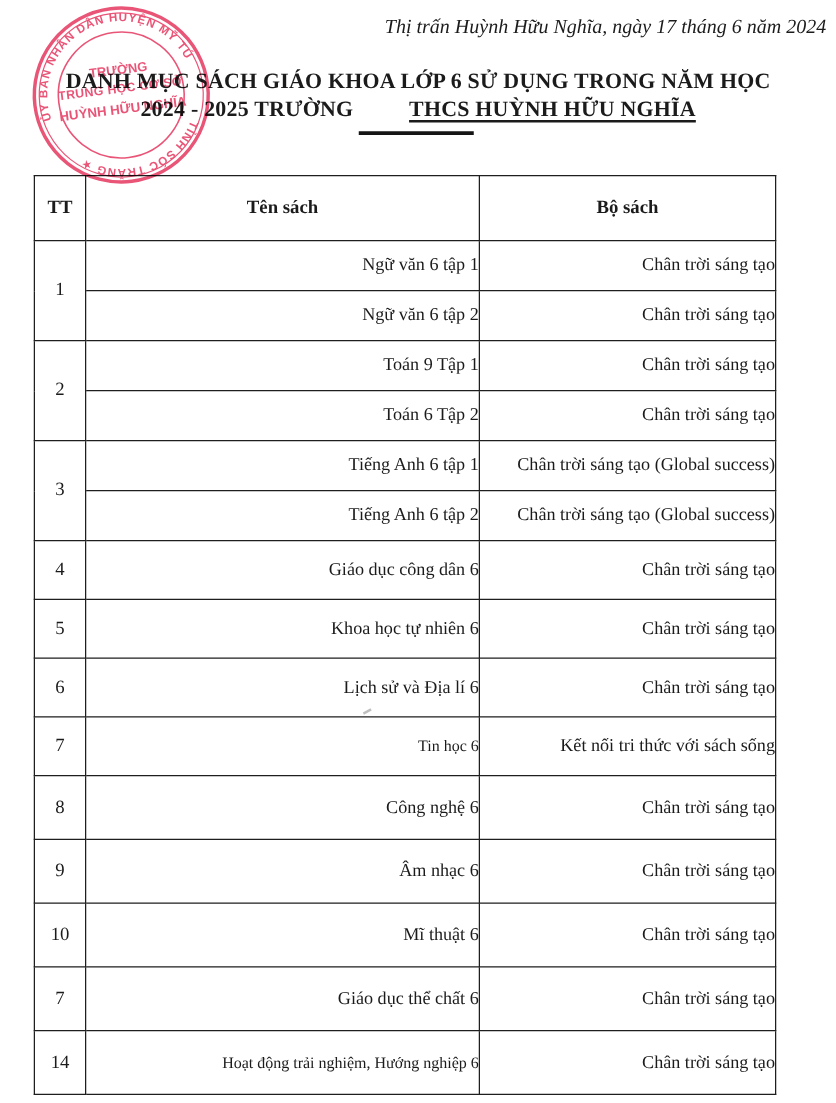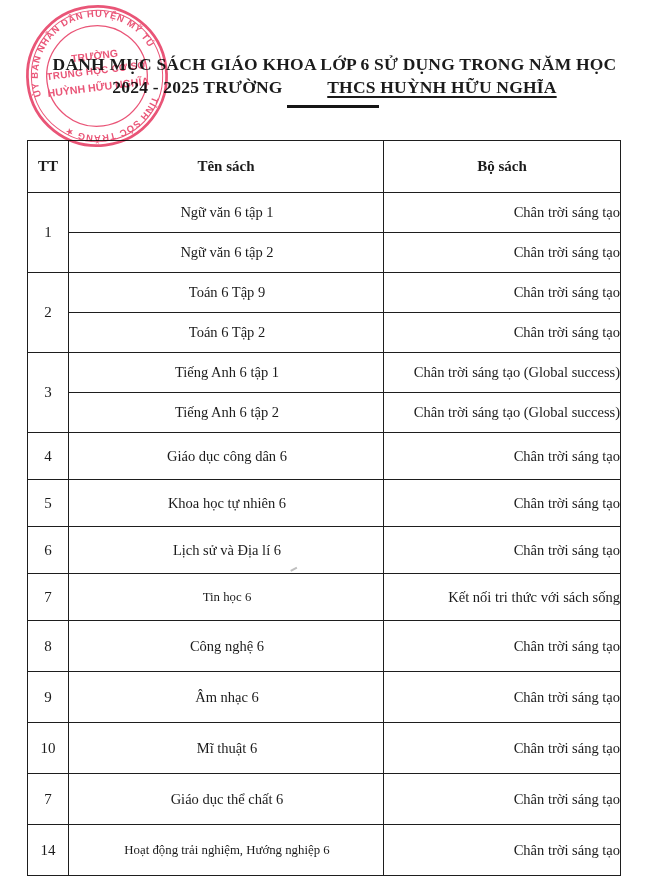--- a/index.html
+++ b/index.html
@@ -60,35 +60,36 @@
   .book-table th,.book-table td{
     border:1.7px solid #1e1e1e;padding:0;vertical-align:middle;
     font-size:14.5px;overflow:hidden;
   }
   .book-table thead tr{height:52px;}
   .book-table th{font-weight:bold;font-size:15px;text-align:center;}
   tr.r-sub{height:40px;}
   tr.r-mid{height:47px;}
   tr.r-tall{height:51px;}
   td.tt-cell{text-align:center;font-size:15px;}
-  td.name-cell{padding-left:2px;text-align:center;}
+  td.name-cell{padding-left:2px;text-align:right;}
   td.name-cell.small-name{font-size:12.8px;}
   td.series-cell{padding-left:9px;text-align:right;line-height:1.28;}
 
   
   .artifact{
     position:absolute;left:291px;top:568px;width:7px;height:3px;
     border-top:2px solid #8a8a8a;transform:rotate(-28deg);opacity:.55;z-index:1;
   }
 </style>
 </head>
 <body>
 
 <div class="page">
 
+  <div class="date-line">Thị trấn Huỳnh Hữu Nghĩa, ngày 17 tháng 6 năm 2024</div>
 
   <div class="title">
     <div>DANH MỤC SÁCH GIÁO KHOA LỚP 6 SỬ DỤNG TRONG NĂM HỌC</div>
     <div><span>2024 - 2025 TRƯỜNG </span><span class="u">THCS HUỲNH HỮU NGHĨA</span></div>
   </div>
   <div class="title-rule"></div>
 
   <div class="stamp-wrap" style="color: rgb(232, 72, 109);">
     <svg viewBox="0 0 150 150">
       <circle cx="75" cy="75" r="70.5" fill="none" stroke="currentColor" stroke-width="2.8"></circle>
@@ -121,21 +122,21 @@
           <td class="tt-cell" rowspan="2">1</td>
           <td class="name-cell">Ngữ văn 6 tập 1</td>
           <td class="series-cell">Chân trời sáng tạo</td>
         </tr>
         <tr class="r-sub">
           <td class="name-cell">Ngữ văn 6 tập 2</td>
           <td class="series-cell">Chân trời sáng tạo</td>
         </tr>
         <tr class="r-sub">
           <td class="tt-cell" rowspan="2">2</td>
-          <td class="name-cell">Toán 6 Tập 9</td>
+          <td class="name-cell">Toán 9 Tập 1</td>
           <td class="series-cell">Chân trời sáng tạo</td>
         </tr>
         <tr class="r-sub">
           <td class="name-cell">Toán 6 Tập 2</td>
           <td class="series-cell">Chân trời sáng tạo</td>
         </tr>
         <tr class="r-sub">
           <td class="tt-cell" rowspan="2">3</td>
           <td class="name-cell">Tiếng Anh 6 tập 1</td>
           <td class="series-cell">Chân trời sáng tạo (Global success)</td>

